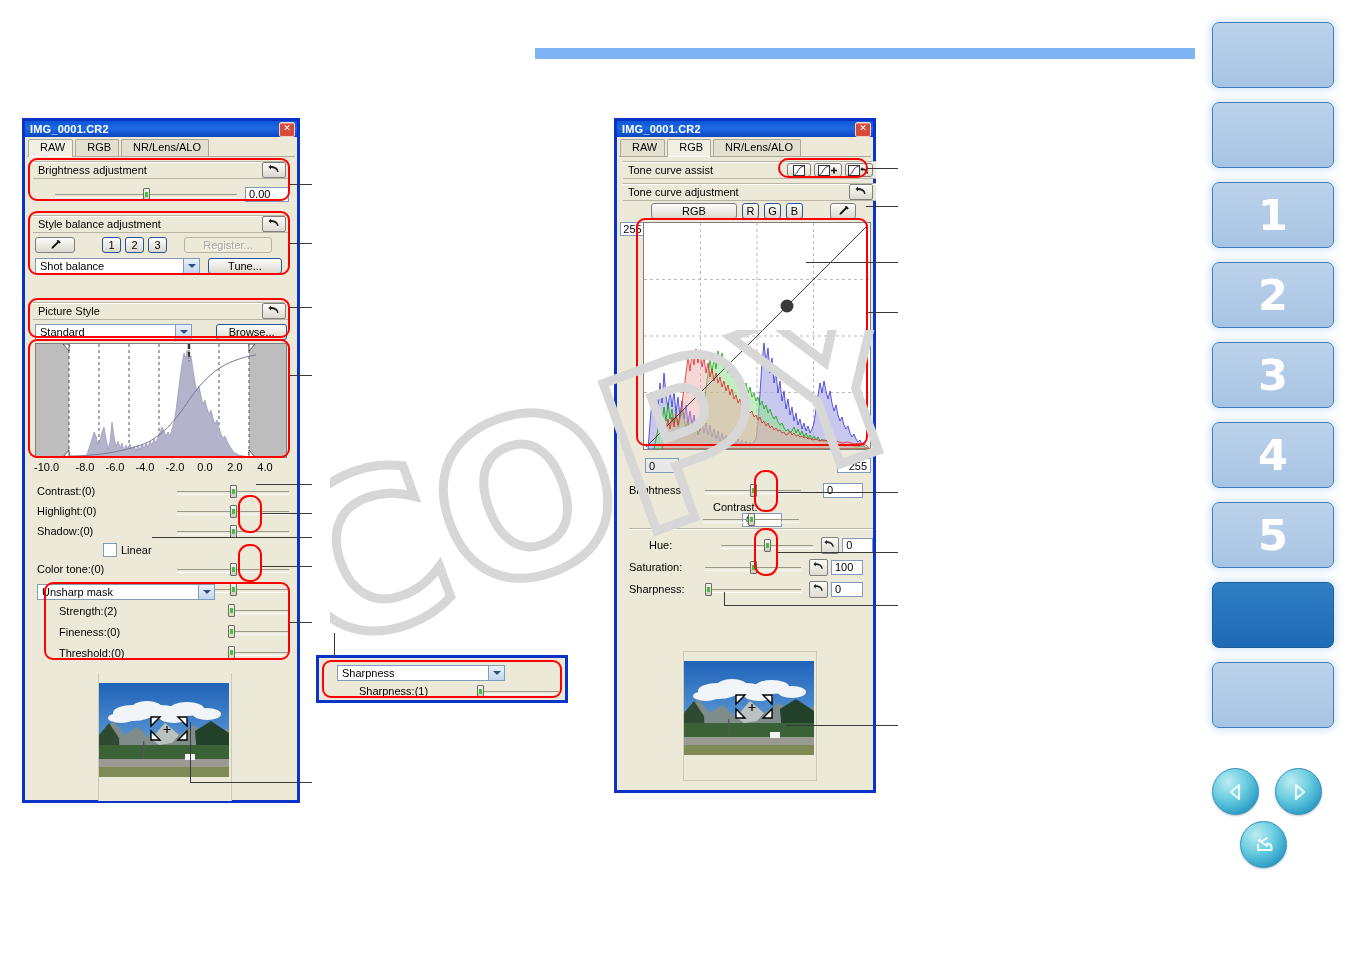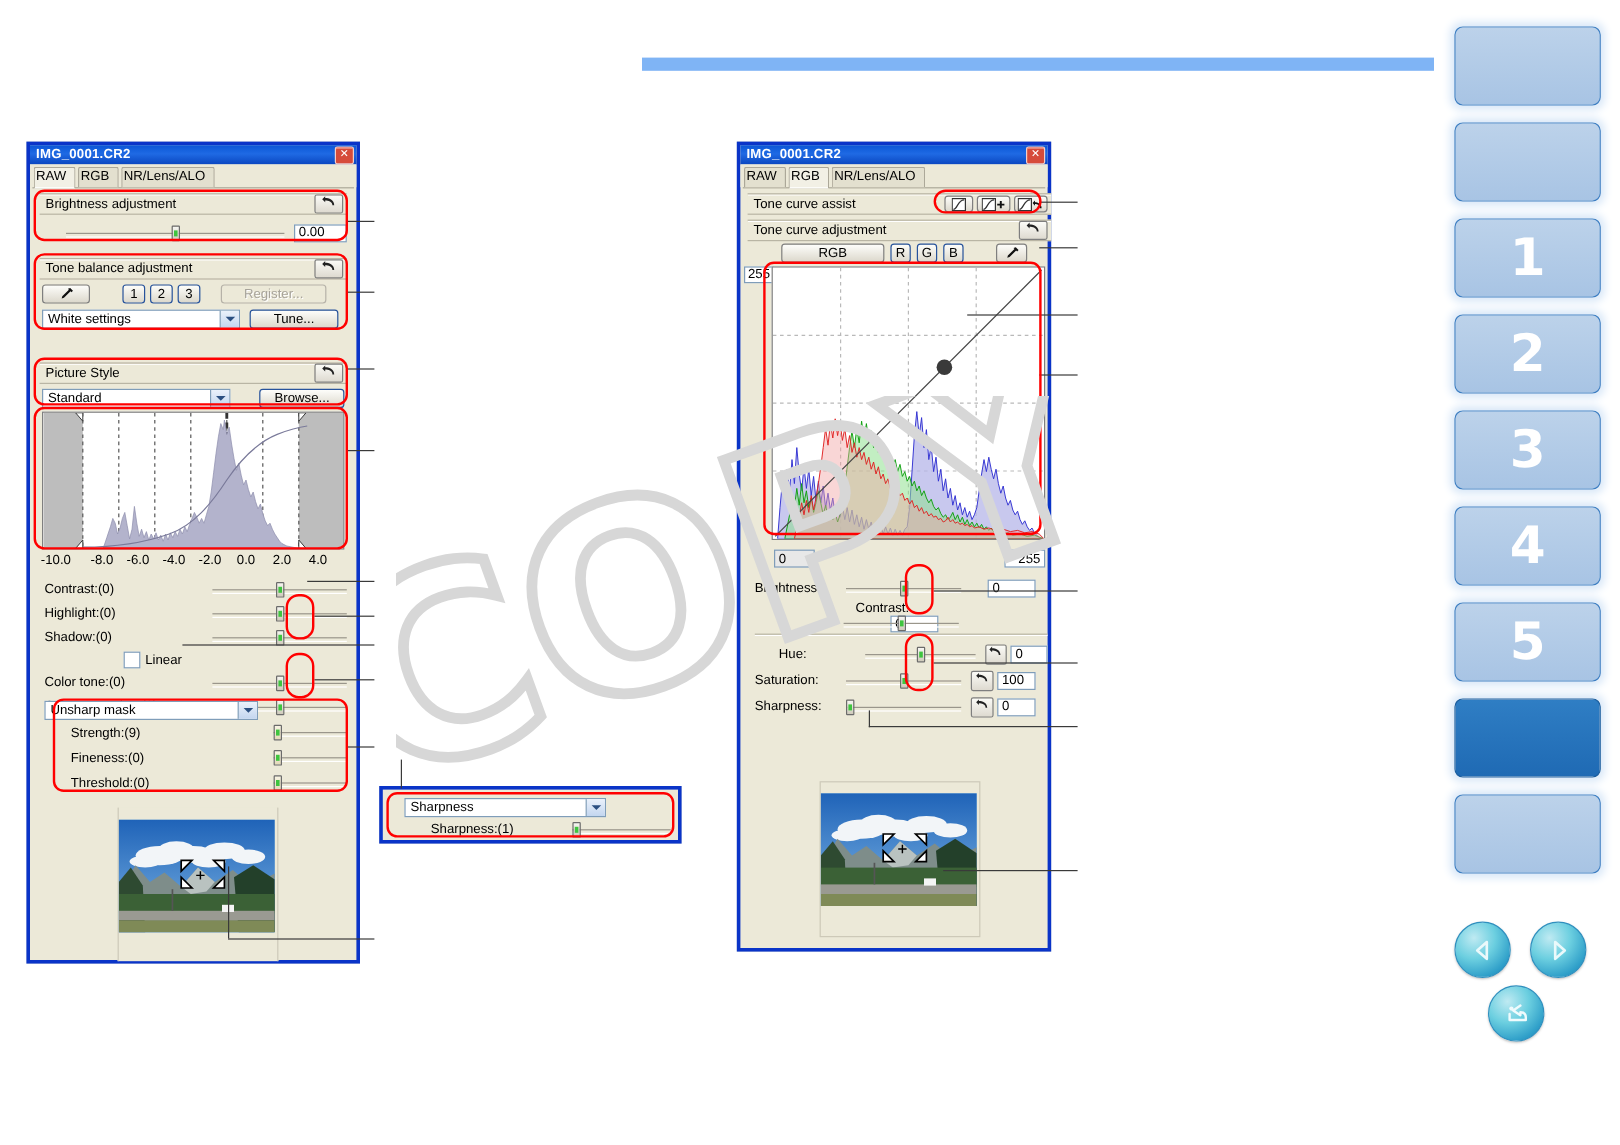--- a/index.html
+++ b/index.html
@@ -27,21 +27,21 @@
   }
   .titlebar .ttl{flex:1;white-space:nowrap;}
   .closebtn{
     width:14px;height:13px;background:#d64b3a;border:1px solid #f5cfc9;border-radius:2px;
     color:#fff;font-size:9px;font-weight:bold;line-height:11px;text-align:center;cursor:pointer;
     box-shadow:inset 0 1px 0 #f09a8c;
   }
   
   .tabrow{height:17px;display:flex;align-items:flex-end;padding:2px 0 0 3px;gap:2px;background:#ece9d8;}
   .tab{
-    font-size:11px;padding:1px 7px 2px 1px;background:#e3e0cf;border:1px solid #aca899;
+    font-size:11px;padding:1px 7px 2px 11px;background:#e3e0cf;border:1px solid #aca899;
     border-bottom:none;border-radius:2px 2px 0 0;color:#000;cursor:pointer;line-height:13px;
   }
   .tab.active{background:#f2f0e5;border-color:#aca899;position:relative;top:1px;padding-bottom:3px;
     box-shadow:0 -1px 0 #fff inset;}
   .tabline{height:1px;background:#aca899;margin:0 2px;}
 
   
   .sect-head{
     height:16px;background:#ece9d8;border:1px solid #b9b5a4;border-left:none;border-right:none;
     display:flex;align-items:center;font-size:11px;padding-left:5px;color:#000;
@@ -157,21 +157,21 @@
       <div class="sl" style="flex:1;margin:0 8px 0 22px;">
         <div class="track"></div>
         <div class="thumb" id="brThumb" style="left: calc(50% - 3px);"></div>
       </div>
       <div class="txtbox" style="width:44px;">0.00</div>
     </div>
   </div>
 
   <div style="position:absolute;left:8px;top:94px;width:256px;">
     <div class="sect-head">
-      <span class="lbl">Tone balance adjustment</span>
+      <span class="lbl">Style balance adjustment</span>
       <span class="revert">
         <svg width="13" height="10" viewBox="0 0 13 10">
             <path d="M10.5 8 C10.5 3.5 6 2 3 2 L3 0.5 L0.5 3 L3 5.5 L3 4 C5.5 4 9 5 9 8 Z" fill="#222"></path>
           </svg>
       </span>
     </div>
     <div style="display:flex;align-items:center;gap:5px;padding:4px 2px 0 2px;">
       <div class="btn gray" style="width:40px;">
         <svg width="13" height="12" viewBox="0 0 13 12">
             <path d="M9.5 1 L11.8 3.3 L10.6 4.5 L9.8 3.7 L4.3 9.2 L2.4 9.8 L2.9 7.9 L8.4 2.4 L7.6 1.6 Z" fill="#111"></path>
@@ -179,21 +179,21 @@
       </div>
       <div style="display:flex;gap:4px;margin-left:22px;">
         <div class="btn" style="width:19px;">1</div>
         <div class="btn" style="width:19px;">2</div>
         <div class="btn" style="width:19px;">3</div>
       </div>
       <div class="btn disabled" style="width:88px;margin-left:12px;">Register...</div>
     </div>
     <div style="display:flex;align-items:center;gap:8px;padding:5px 2px 0 2px;">
       <div class="combo" style="width:165px;">
-        <span class="cv">White settings</span>
+        <span class="cv">Shot balance</span>
         <span class="arrow">
             <i></i>
           </span>
       </div>
       <div class="btn" style="width:74px;">Tune...</div>
     </div>
   </div>
 
   <div style="position:absolute;left:8px;top:181px;width:256px;">
     <div class="sect-head">
@@ -303,21 +303,21 @@
   </div>
 
   <div style="position:absolute;left:12px;top:463px;width:252px;">
     <div class="combo" style="width:178px;">
       <span class="cv">Unsharp mask</span>
       <span class="arrow">
           <i></i>
         </span>
     </div>
     <div class="lblrow" style="height:21px;padding-left:22px;">
-      <span style="width:170px;">Strength:(9)</span>
+      <span style="width:170px;">Strength:(2)</span>
       <div class="sl" style="width:62px;">
         <div class="track"></div>
         <div class="thumb" style="left:0px;background:linear-gradient(#f8f4e4,#e3d9b8);"></div>
       </div>
     </div>
     <div class="lblrow" style="height:21px;padding-left:22px;">
       <span style="width:170px;">Fineness:(0)</span>
       <div class="sl" style="width:62px;">
         <div class="track"></div>
         <div class="thumb" style="left:0px;background:linear-gradient(#f8f4e4,#e3d9b8);"></div>

